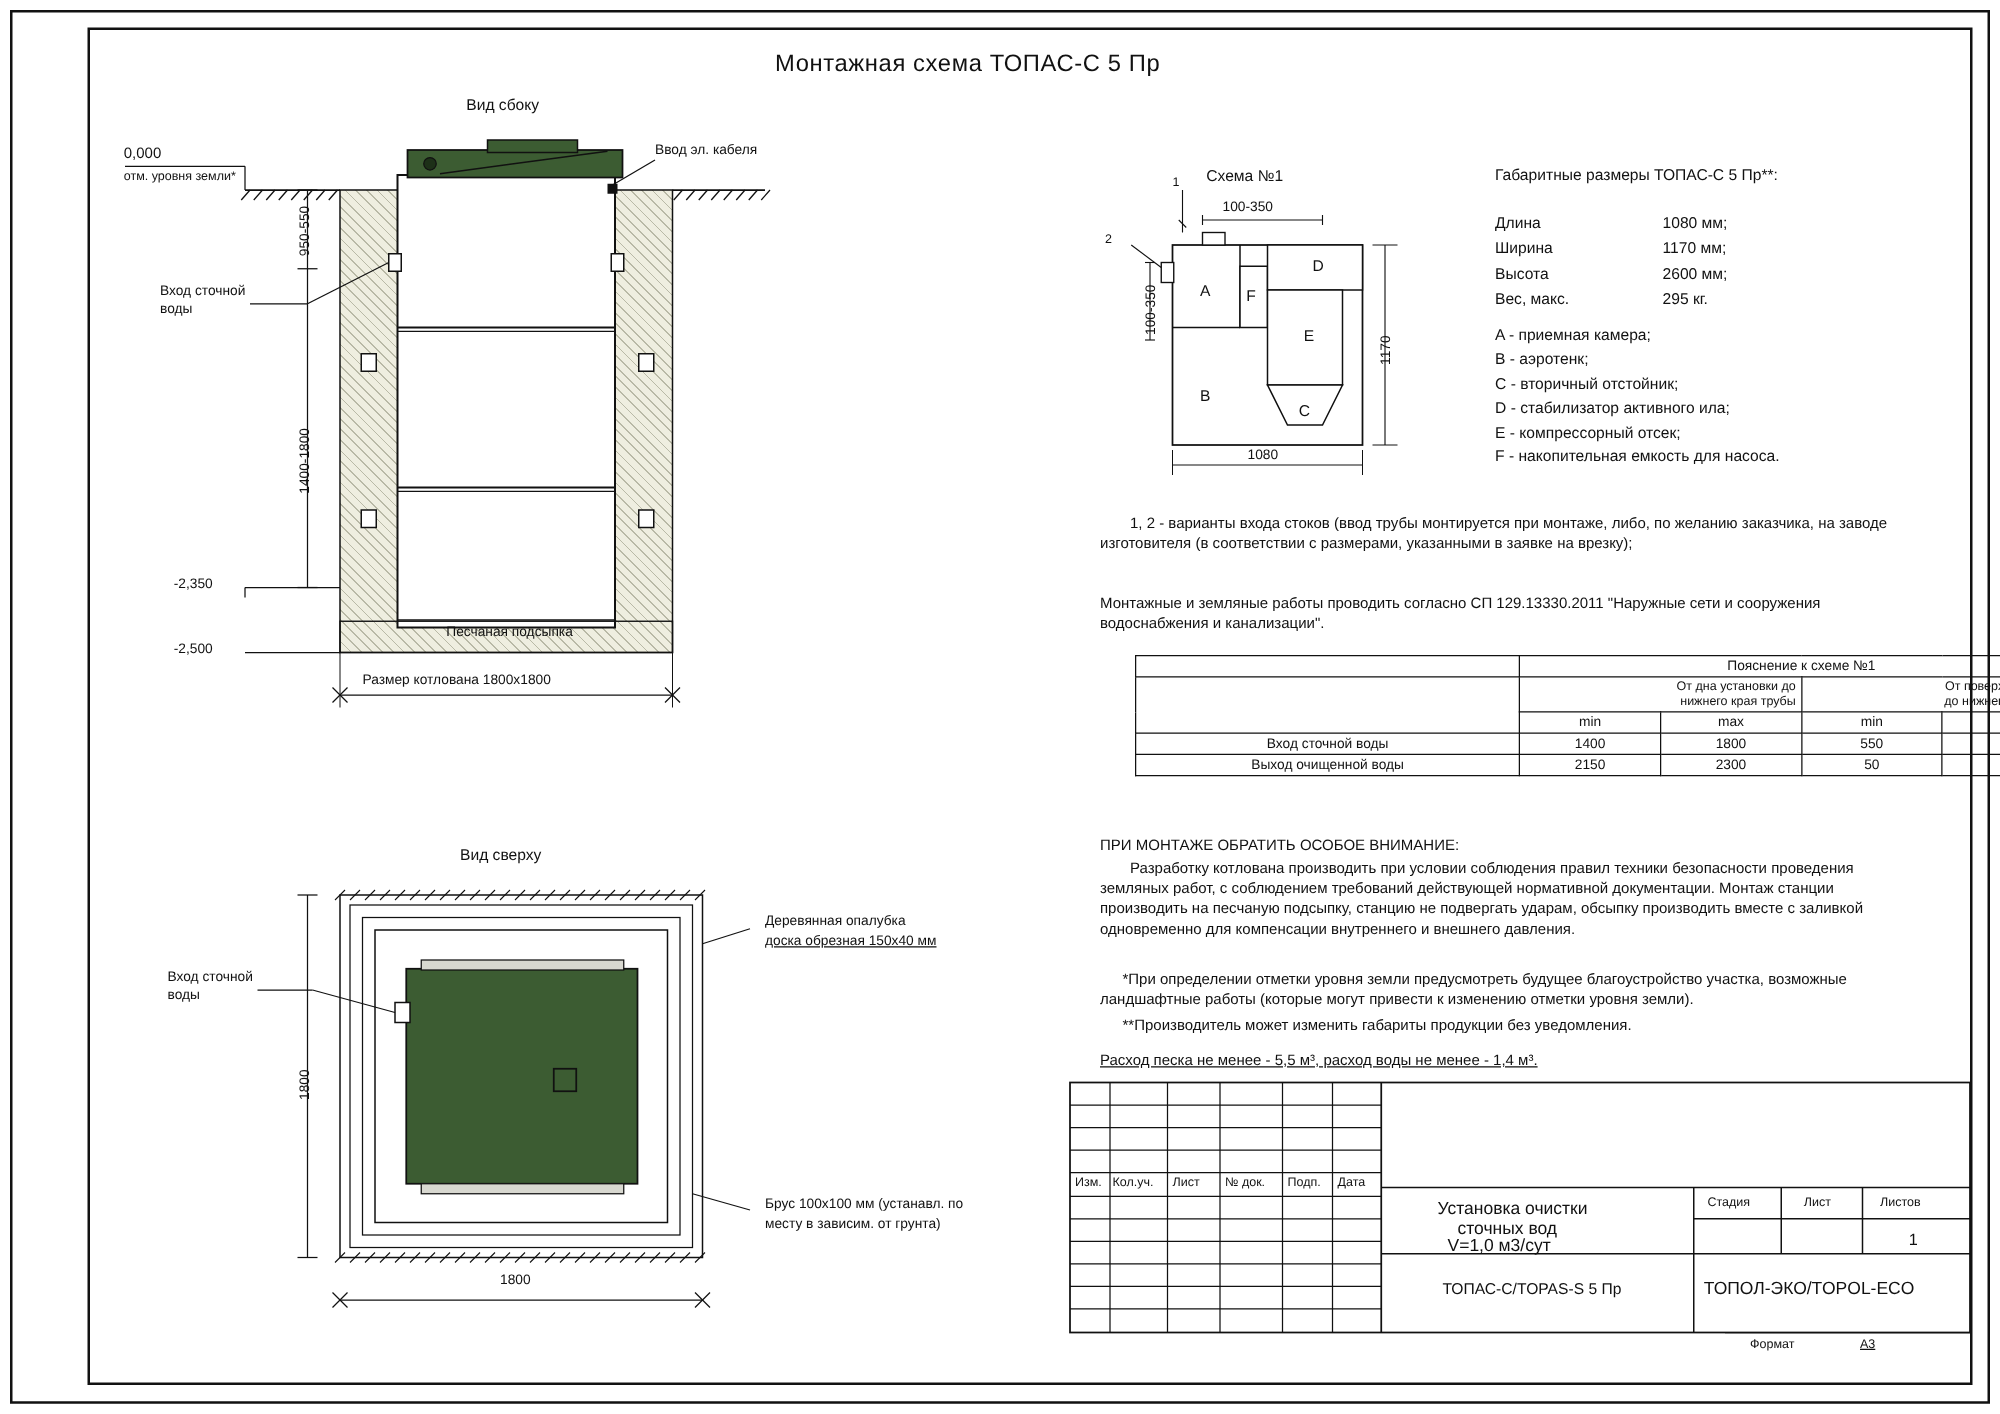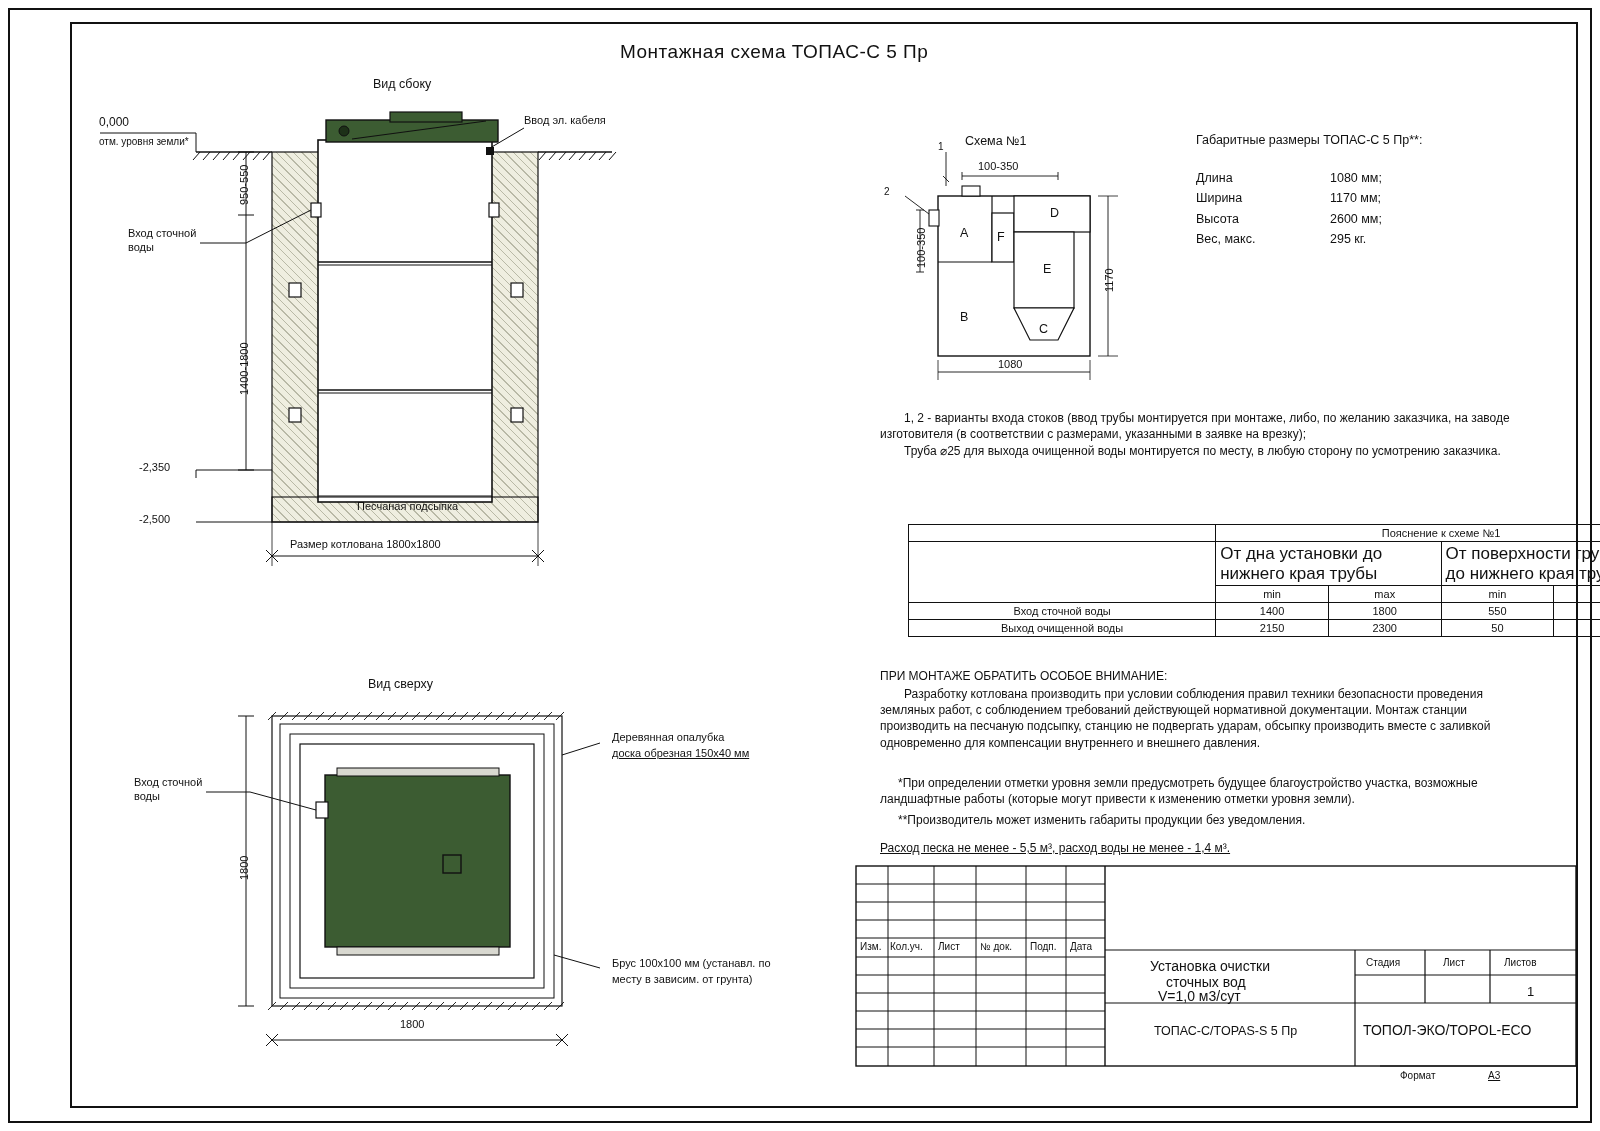--- a/index.html
+++ b/index.html
@@ -15,21 +15,21 @@
   .dim{position:absolute;font-size:11px;color:#111;white-space:nowrap;}
   .rot{transform-origin:0 0;transform:rotate(-90deg);}
   .hatch{position:absolute;background:
      repeating-linear-gradient(45deg,#b9b9a6 0 1px,rgba(0,0,0,0) 1px 6px), #efeee0;}
   table.t{position:absolute;border-collapse:collapse;font-size:11px;color:#111;}
   table.t td,table.t th{border:1px solid #111;padding:2px 4px;text-align:center;font-weight:normal;}
   svg{position:absolute;left:0;top:0;overflow:visible;}
   .note{position:absolute;font-size:12px;line-height:1.35;color:#111;}
   .legend{position:absolute;font-size:12.5px;line-height:1.55;color:#111;}
   .spec{position:absolute;font-size:12.5px;line-height:1.62;color:#111;}
-  .cell-txt{display:block;text-align:left;font-size:17px;line-height:1.15;}
+  .cell-txt{display:block;text-align:right;font-size:10px;line-height:1.15;}
 </style>
 </head>
 <body>
 
 <div id="sheet">
 
   <div class="frame-outer"></div>
   <div class="frame-inner"></div>
 
   <div class="ttl" style="left:620px;top:41px;">Монтажная схема ТОПАС-С 5 Пр</div>
@@ -276,23 +276,31 @@
     <div>Высота</div>
     <div>Вес, макс.</div>
   </div>
   <div class="spec" style="left:1330px;top:168px;">
     <div>1080 мм;</div>
     <div>1170 мм;</div>
     <div>2600 мм;</div>
     <div>295 кг.</div>
   </div>
 
+  <div class="legend" style="left:1196px;top:259px;">
+    <div>A - приемная камера;</div>
+    <div>B - аэротенк;</div>
+    <div>C - вторичный отстойник;</div>
+    <div>D - стабилизатор активного ила;</div>
+    <div>E - компрессорный отсек;</div>
+    <div>F - накопительная емкость для насоса.</div>
+  </div>
 
   <div class="note" style="left:880px;top:410px;width:665px;text-indent:24px;">1, 2 - варианты входа  стоков (ввод трубы монтируется при монтаже, либо, по желанию заказчика, на заводе изготовителя (в соответствии с размерами, указанными в заявке на врезку);</div>
-  <div class="note" style="left:880px;top:443px;width:665px;text-indent:24px;">Труба ⌀25 для выхода очищенной воды монтируется по месту, в любую сторону по усмотрению заказчика.</div>
+  <div class="note" style="left:880px;top:474px;width:640px;">Монтажные и земляные работы проводить согласно СП 129.13330.2011 "Наружные сети и сооружения водоснабжения и канализации".</div>
 
   <table class="t" style="left:908px;top:524px;width:759px;">
     <tbody>
         <tr>
       <td rowspan="1" style="border:1px solid #111;width:220px;"></td>
       <td colspan="4">Пояснение к схеме №1</td>
     </tr>
     <tr>
       <td rowspan="2" style="width:220px;"></td>
       <td colspan="2">

